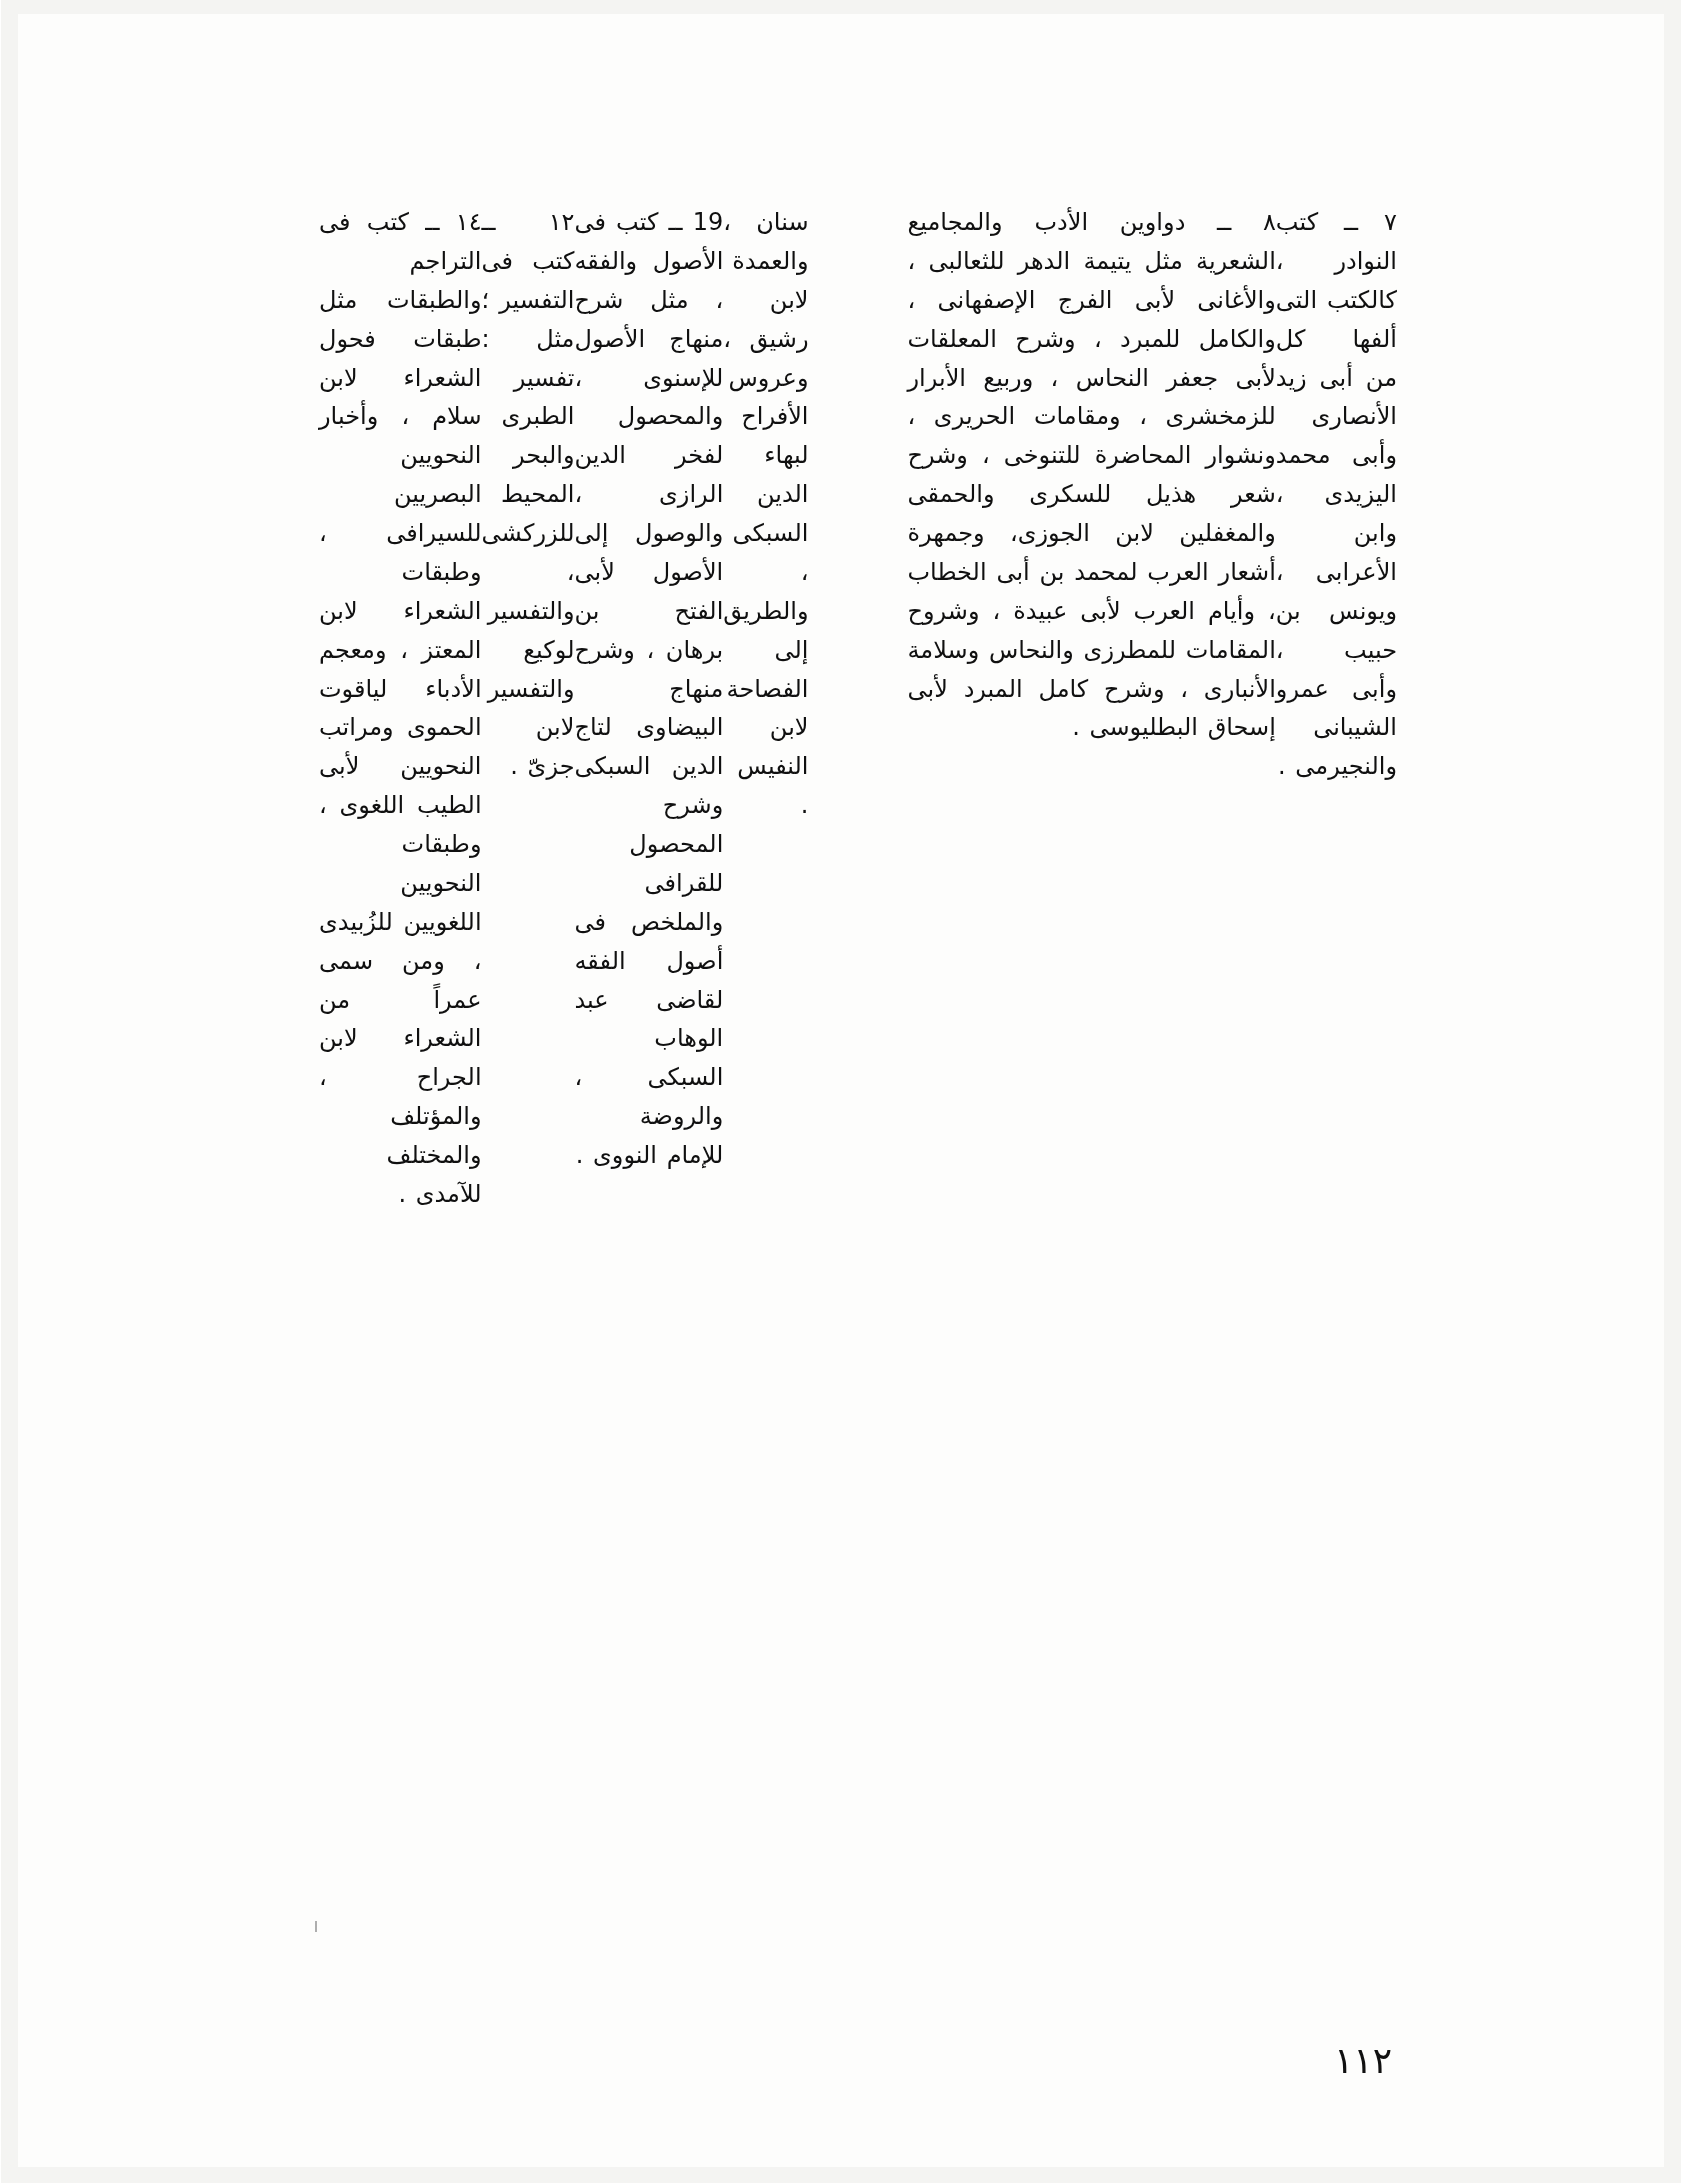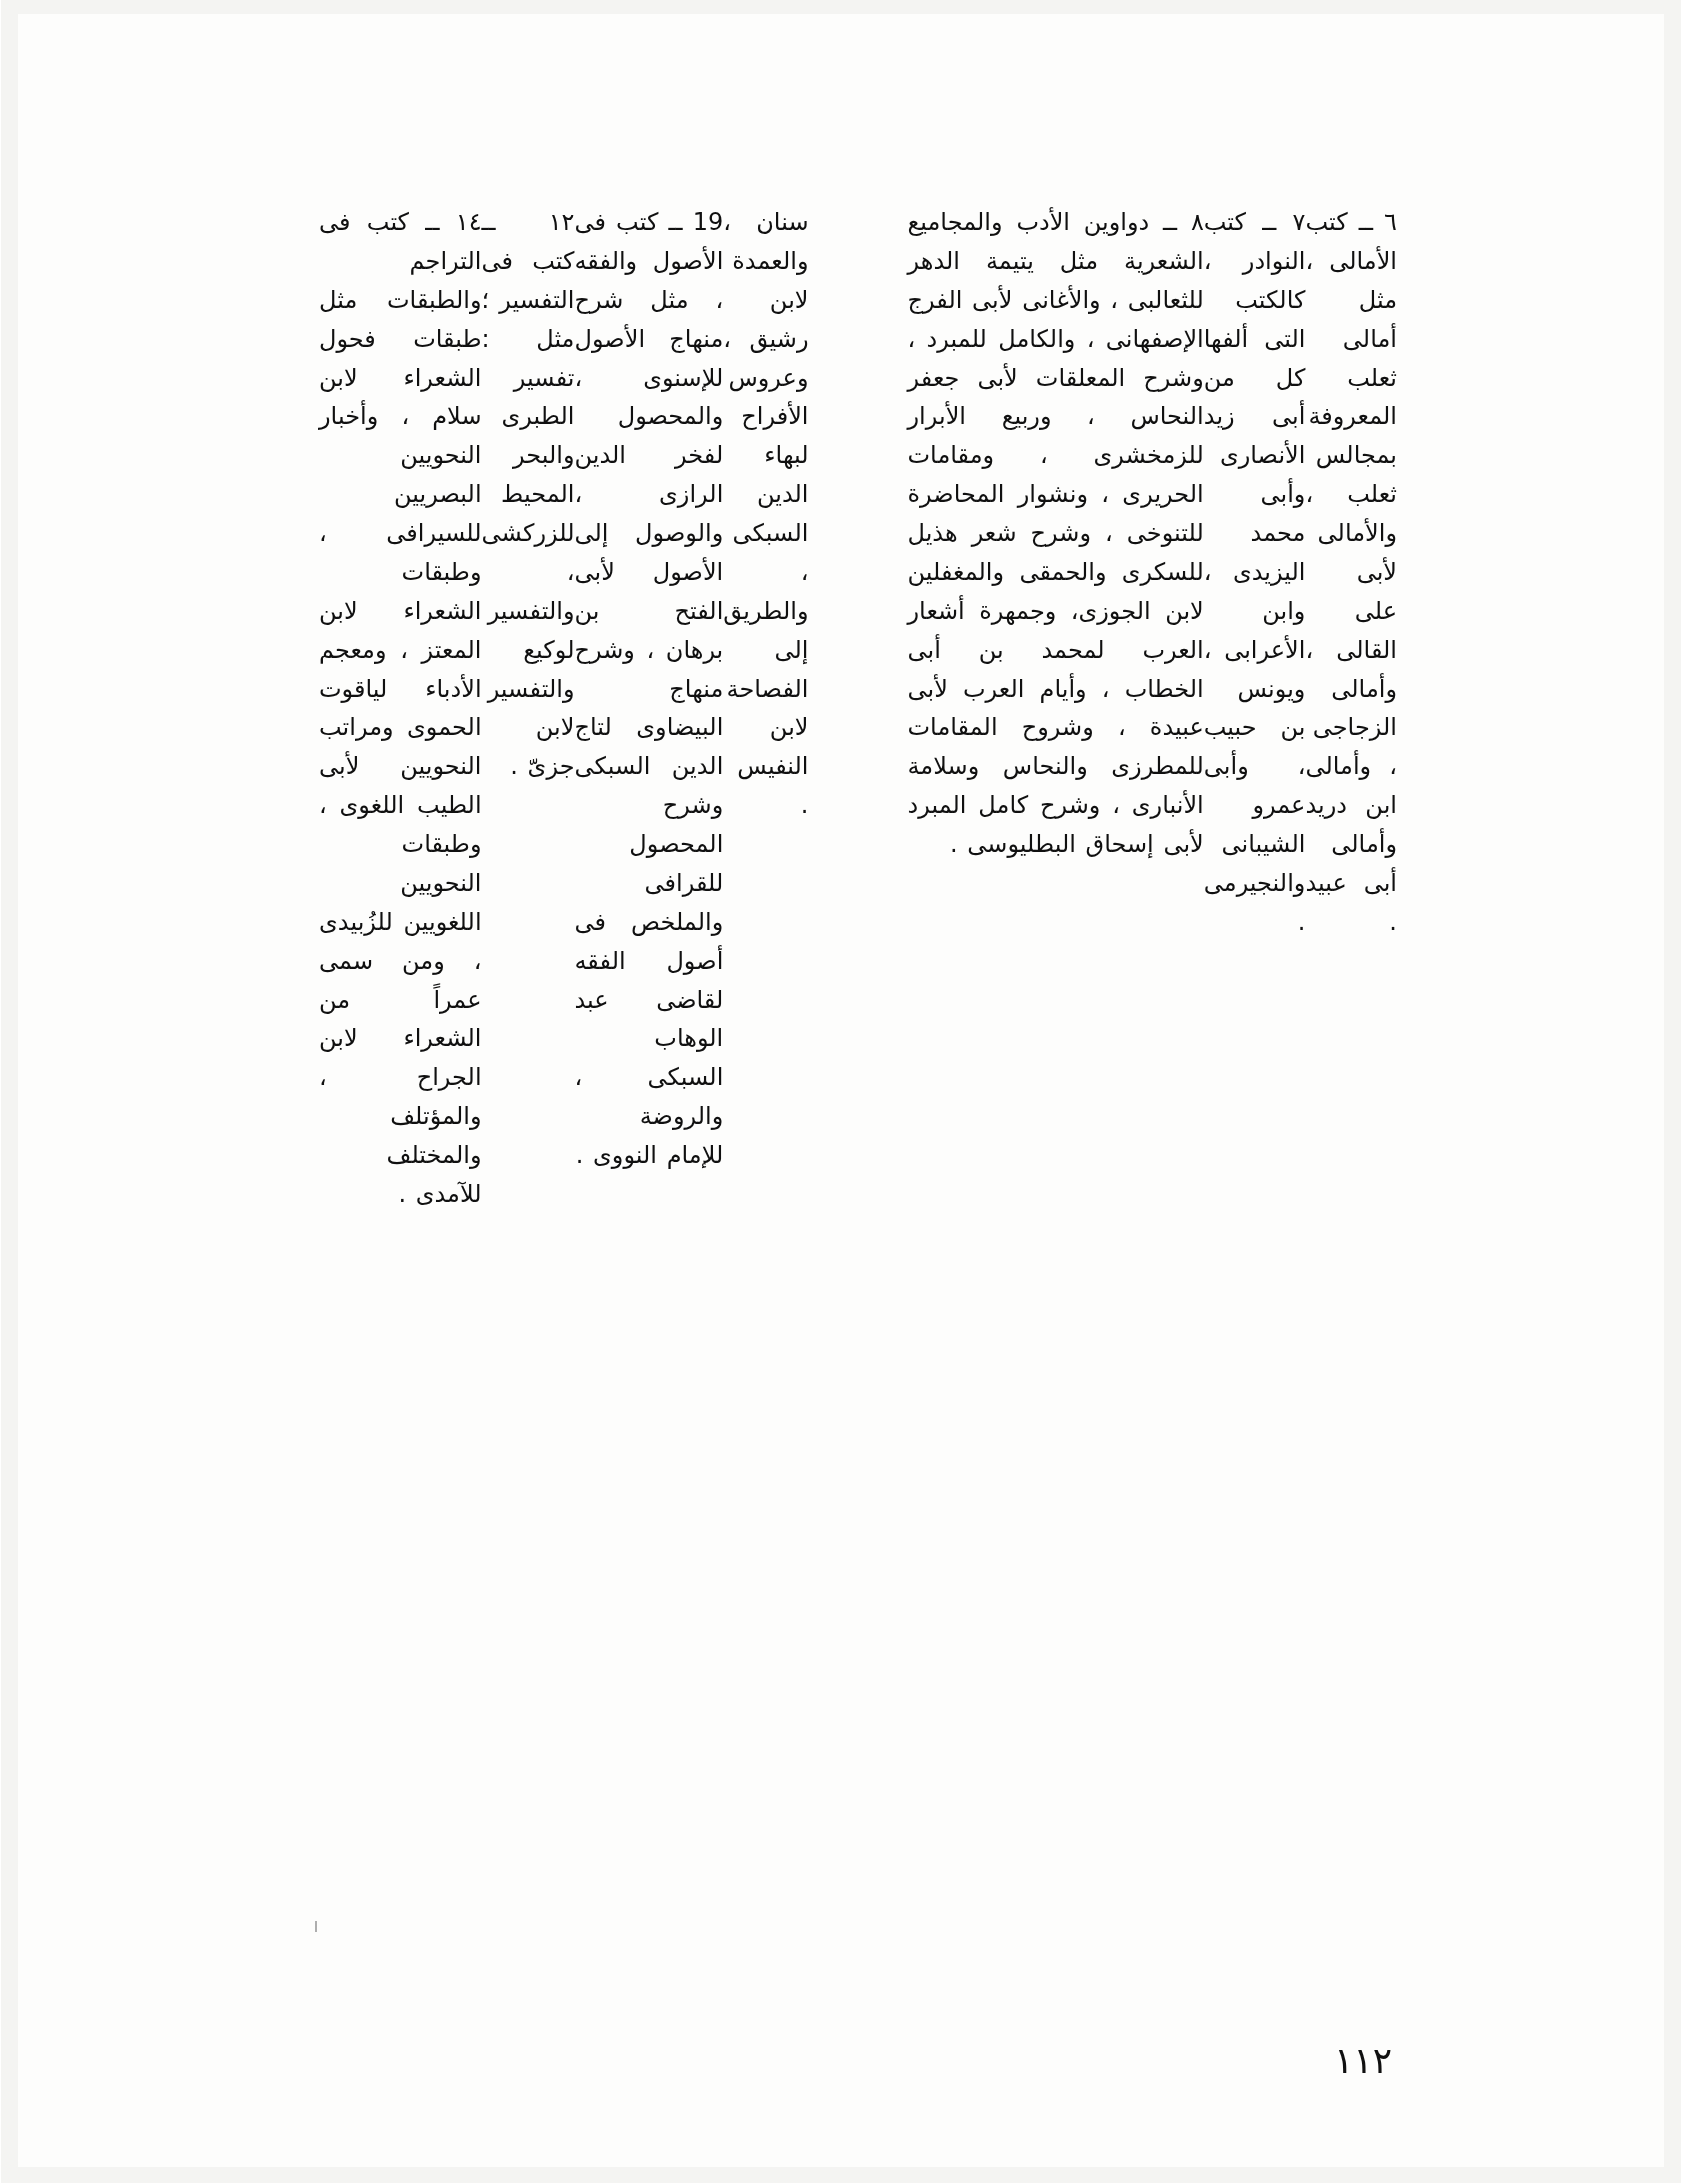--- a/index.html
+++ b/index.html
@@ -79,21 +79,20 @@
 
 <div class="page">
   <div class="scan-edge-left"></div>
   <div class="scan-edge-right"></div>
   <div class="scan-edge-top"></div>
   <div class="scan-edge-bottom"></div>
 
   <div class="text-block">
 
     <div class="column">
-      <p class="para">٦ ــ كتب الأمالى ، مثل أمالى ثعلب المعروفة بمجالس ثعلب ، والأمالى لأبى على القالى ، وأمالى الزجاجى ، وأمالى ابن دريد وأمالى أبى عبيد .</p>
       <p class="para">٧ ــ كتب النوادر ، كالكتب التى ألفها كل من أبى زيد الأنصارى وأبى محمد اليزيدى ، وابن الأعرابى ، ويونس بن حبيب ، وأبى عمرو الشيبانى والنجيرمى .</p>
       <p class="para">٨ ــ دواوين الأدب والمجاميع الشعرية مثل يتيمة الدهر للثعالبى ، والأغانى لأبى الفرج الإصفهانى ، والكامل للمبرد ، وشرح المعلقات لأبى جعفر النحاس ، وربيع الأبرار للزمخشرى ، ومقامات الحريرى ، ونشوار المحاضرة للتنوخى ، وشرح شعر هذيل للسكرى والحمقى والمغفلين لابن الجوزى، وجمهرة أشعار العرب لمحمد بن أبى الخطاب ، وأيام العرب لأبى عبيدة ، وشروح المقامات للمطرزى والنحاس وسلامة الأنبارى ، وشرح كامل المبرد لأبى إسحاق البطليوسى .</p>
     </div>
 
     <div class="column">
       <p class="para">سنان ، والعمدة لابن رشيق ، وعروس الأفراح لبهاء الدين السبكى ، والطريق إلى الفصاحة لابن النفيس .</p>
       <p class="para">19 ــ كتب فى الأصول والفقه ، مثل شرح منهاج الأصول للإسنوى ، والمحصول لفخر الدين الرازى ، والوصول إلى الأصول لأبى الفتح بن برهان ، وشرح منهاج البيضاوى لتاج الدين السبكى وشرح المحصول للقرافى والملخص فى أصول الفقه لقاضى عبد الوهاب السبكى ، والروضة للإمام النووى .</p>
       <p class="para">١٢ ــ كتب فى التفسير ؛ مثل : تفسير الطبرى والبحر المحيط للزركشى ، والتفسير لوكيع والتفسير لابن جزىّ .</p>
       <p class="para">١٤ ــ كتب فى التراجم والطبقات مثل طبقات فحول الشعراء لابن سلام ، وأخبار النحويين البصريين للسيرافى ، وطبقات الشعراء لابن المعتز ، ومعجم الأدباء لياقوت الحموى ومراتب النحويين لأبى الطيب اللغوى ، وطبقات النحويين اللغويين للزُبيدى ، ومن سمى عمراً من الشعراء لابن الجراح ، والمؤتلف والمختلف للآمدى .</p>
     </div>

